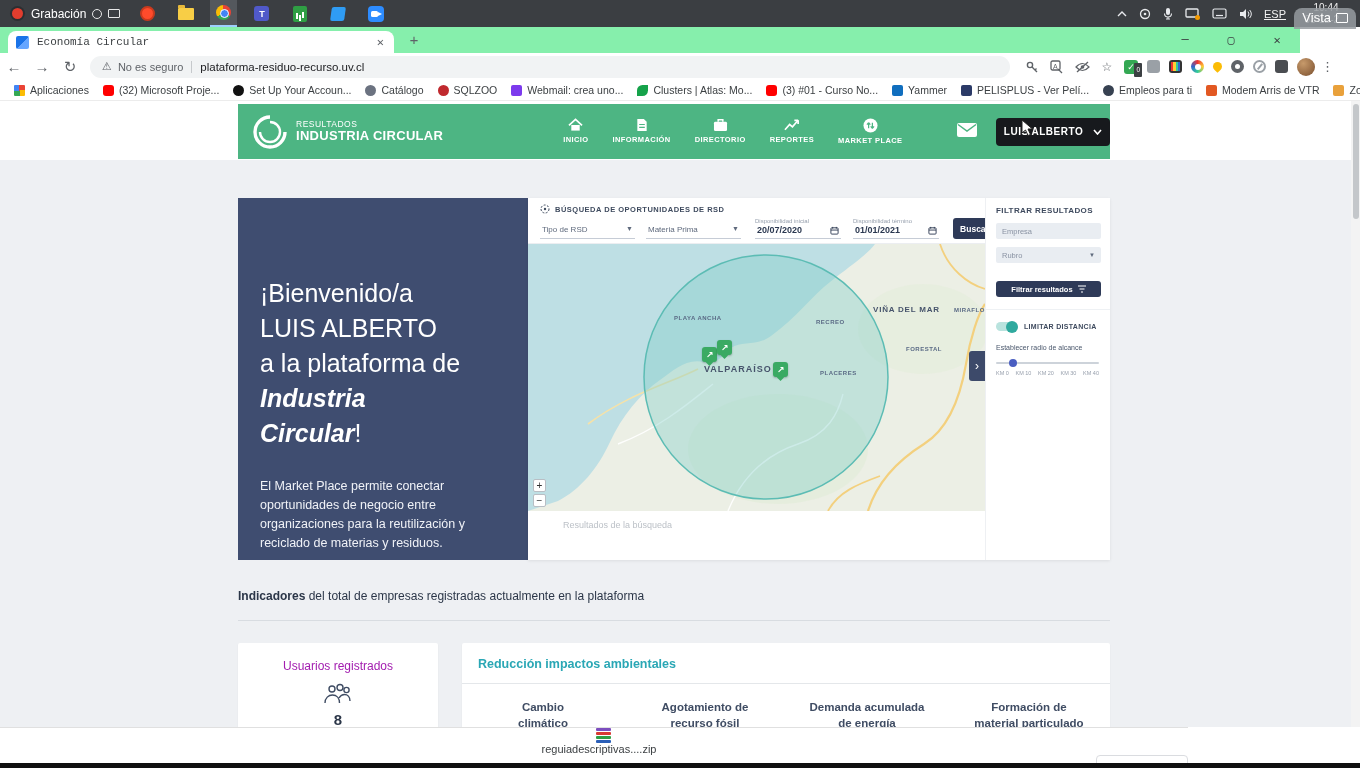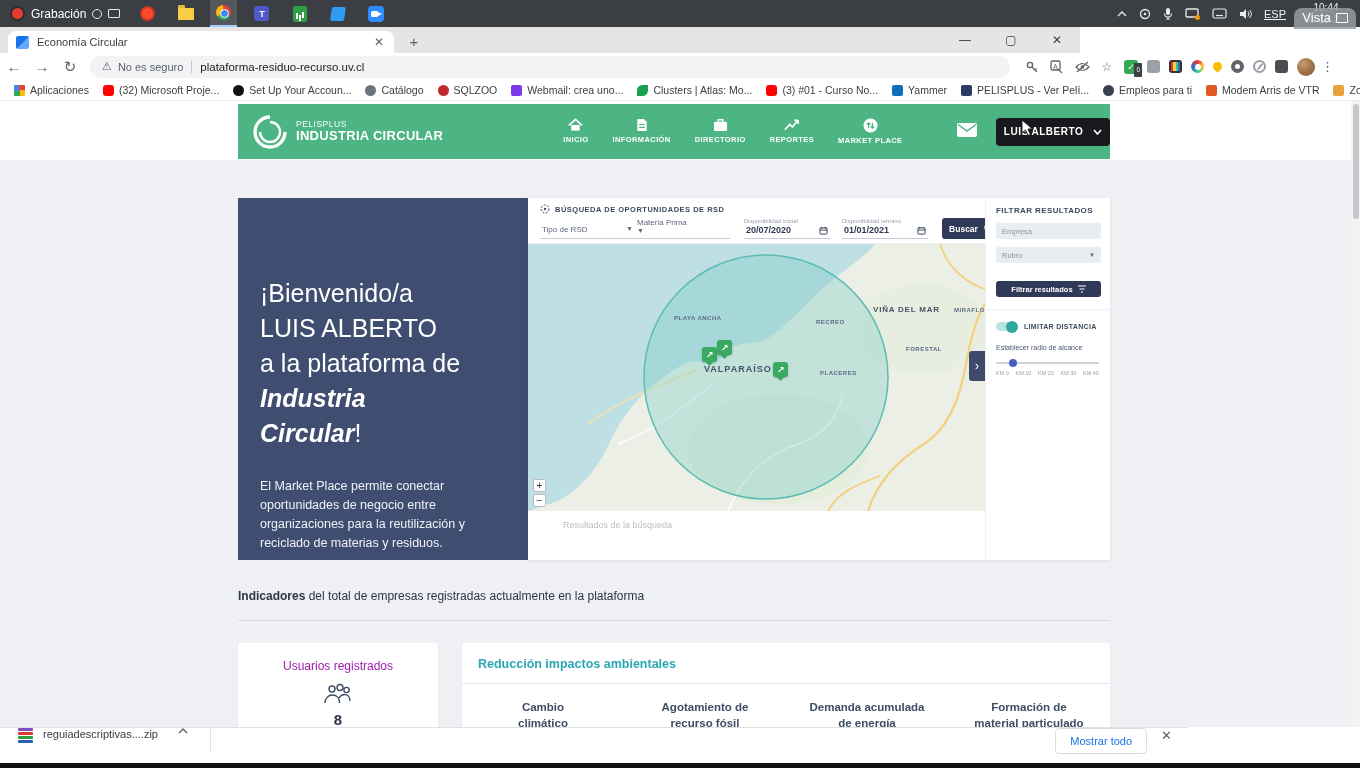--- a/index.html
+++ b/index.html
@@ -30,21 +30,21 @@
   .i-zoom:after { content:""; position:absolute; right:2px; top:6px; border-left:4px solid #fff; border-top:2px solid transparent; border-bottom:2px solid transparent; }
   .tray { margin-left:auto; display:flex; align-items:center; gap:12px; padding-right:6px; }
   .tray svg { display:block; }
   .tray-text { color:#f2f2f2; font-size:11px;text-decoration:underline; }
   .tray-clock { color:#f2f2f2; font-size:10px; text-align:center; line-height:12px; width:56px; }
   .vista-bubble { position:absolute; right:4px; top:8px; background:rgba(150,155,160,.85); border-radius:8px 8px 0 0; padding:2px 8px 4px 8px; display:flex; align-items:center; gap:5px; z-index:60; }
   .vista-bubble span { color:#fff; font-size:13px; }
   .vista-icon { width:12px; height:10px; border:1.5px solid #fff; border-radius:1px; }
 
   
-  .tabstrip { position:absolute; left:0; top:27px; width:1080px; height:26px; background:#e5e5e5; }
+  .tabstrip { position:absolute; left:0; top:27px; width:1300px; height:26px; background:#86efac;font-family:Liberation Mono, monospace; }
   .tab { position:absolute; left:8px; top:4px; width:386px; height:22px; background:#fff; border-radius:8px 8px 0 0; display:flex; align-items:center; padding:0 8px; }
   .favicon { width:13px; height:13px; border-radius:2px; background:linear-gradient(135deg,#1a73e8 0 50%, #66a6ff 50% 100%); }
   .tab-title { font-size:11px; color:#3c4043; margin-left:8px; flex:1; }
   .tab-x { color:#5f6368; font-size:12px; padding:0 2px; }
   .newtab { position:absolute; left:404px; top:6px; width:20px; height:20px; color:#5f6368; font-size:15px; text-align:center; line-height:18px; }
   .wctrl { position:absolute; top:0; height:26px; width:46px; display:flex; align-items:center; justify-content:center; color:#3c4043; font-size:12px; }
 
   
   .toolbar { position:absolute; left:0; top:53px; width:1360px; height:27px; background:#fff; display:flex; align-items:center; }
   .navbtn { color:#5f6368; font-size:15px; width:28px; text-align:center; }
@@ -146,21 +146,21 @@
   .users-value { font-size:15px; font-weight:bold; color:#2b3648; margin-top:2px; }
   .impacts-card { left:462px; width:648px; height:140px; }
   .impacts-title { padding:14px 16px 12px 16px; font-size:12.5px; font-weight:bold; color:#2aa7b5; border-bottom:1px solid #e4e7ea; }
   .impact-cols { display:flex; padding-top:16px; }
   .impact-col { flex:1; text-align:center; font-size:11.5px; color:#3f4c63; line-height:1.35;font-weight:bold; }
 
   .scrollbar { position:absolute; right:0; top:0px; width:9px; height:626px; background:#f3f3f3; }
   .thumb { position:absolute; left:1.5px; top:3px; width:6px; height:115px; background:#c4c7ca; border-radius:3px; }
 
   
-  .dlbar { position:absolute; left:0; top:727px; width:1188px; height:36px; background:#fff; border-top:1px solid #e0e0e0; display:flex; align-items:flex-start; }
+  .dlbar { position:absolute; left:0; top:727px; width:1188px; height:36px; background:#fff; border-top:1px solid #e0e0e0; display:flex; align-items:center;flex-direction:column; }
   .zipicon { margin-left:18px; width:15px; height:15px; display:flex; flex-direction:column; gap:1px; }
   .zipicon i { display:block; height:3px; border-radius:1px; }
   .dl-name { margin-left:10px; font-size:11px; color:#3c4043; }
   .dl-caret { margin-left:20px; color:#5f6368; font-size:9px; }
   .dl-sep { margin-left:22px; width:1px; height:24px; background:#e4e4e4; }
   .show-all { margin-left:auto; border:1px solid #dadce0; border-radius:4px; color:#1a73e8; font-size:11px; padding:6px 14px; background:#fff; }
   .dl-x { margin:0 16px 0 14px; color:#5f6368; font-size:13px; }
   .blackstrip { position:absolute; left:0; top:763px; width:1360px; height:5px; background:#101010; }
 </style>
 </head>
@@ -347,21 +347,21 @@
 
 <div class="page">
   <div class="header-band">
     <div class="site-header">
       <div class="logo">
         <svg width="36" height="36" viewBox="0 0 36 36">
           <path d="M18 3 a15 15 0 1 0 15 15" fill="none" stroke="#fff" stroke-width="3.4"></path>
           <path d="M18 8 a10 10 0 1 1 -10 10" fill="none" stroke="#fff" stroke-width="2.4"></path>
         </svg>
         <div class="logo-text">
-          <div class="l1">PELISPLUS</div>
+          <div class="l1">RESULTADOS</div>
           <div class="l2">INDUSTRIA CIRCULAR</div>
         </div>
       </div>
       <nav class="main-nav">
         <div class="nav-item">
           <svg width="15" height="14" viewBox="0 0 16 15">
               <path d="M1 8 L8 1.5 L15 8" fill="none" stroke="#fff" stroke-width="1.8"></path>
               <path d="M3.5 7.5 V13.5 H12.5 V7.5" fill="#fff"></path>
             </svg>
           <span class="lbl">INICIO</span>
@@ -434,21 +434,21 @@
             <circle cx="5" cy="5" r="4" fill="none" stroke="#3e4a5e" stroke-width="1" stroke-dasharray="2 1.4"></circle>
             <circle cx="5" cy="5" r="1.2" fill="#3e4a5e"></circle>
           </svg>
         <span>BÚSQUEDA DE OPORTUNIDADES DE RSD</span>
       </div>
       <div class="controls">
         <div class="sel">
             <span>Tipo de RSD</span>
             <span class="car">▼</span>
           </div>
-        <div class="sel" style="margin-left:0;flex-direction:column;">
+        <div class="sel" style="margin-left:11px;">
             <span>Materia Prima</span>
             <span class="car">▼</span>
           </div>
         <div class="dgroup">
           <div class="dlabel">Disponibilidad inicial</div>
           <div class="dval">
               <span>20/07/2020</span>
             <svg width="9" height="9" viewBox="0 0 10 10">
                 <rect x="1" y="2" width="8" height="7" rx="1" fill="none" stroke="#2b3850" stroke-width="1"></rect>
                 <path d="M3 1 v2 M7 1 v2 M1 4.5 h8" stroke="#2b3850" stroke-width="1"></path>

